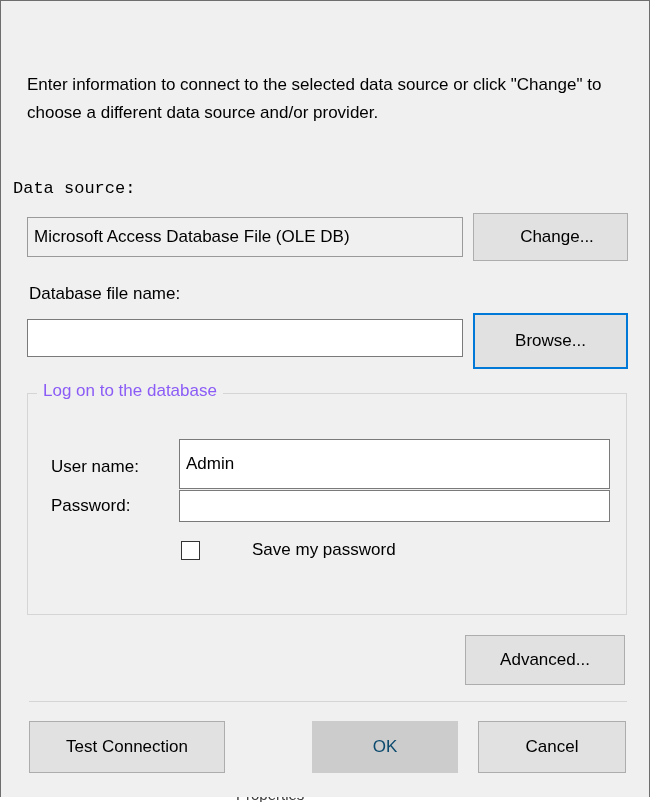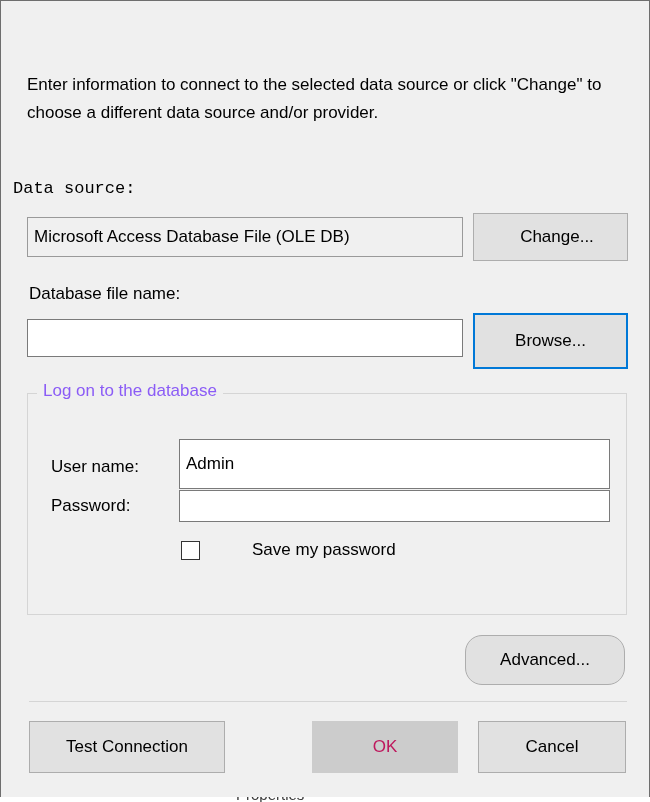--- a/index.html
+++ b/index.html
@@ -133,26 +133,26 @@
     cursor: default;
     padding: 0;
   }
   .btn.default {
     border: 2px solid #0078d7;
     background: #e1e1e1;
   }
   .btn.disabled {
     background: #cccccc;
     border: 1px solid #cccccc;
-    color: #be185d;
+    color: #0c4a6e;
   }
 
   #change-button   { left: 472px; top: 212px;  width: 155px; height: 48px; padding-left: 13px; }
   #browse-button   { left: 472px; top: 312px;  width: 155px; height: 56px; }
-  #advanced-button { left: 464px; top: 634px;  width: 160px; height: 50px; border-radius: 17px; }
+  #advanced-button { left: 464px; top: 634px;  width: 160px; height: 50px; }
 
   #test-connection-button { left: 28px;  top: 720px; width: 196px; height: 52px; }
   #ok-button              { left: 311px; top: 720px; width: 146px; height: 52px; }
   #cancel-button          { left: 477px; top: 720px; width: 148px; height: 52px; }
 
   
   .groupbox {
     position: absolute;
     left: 26px;
     top: 392px;

